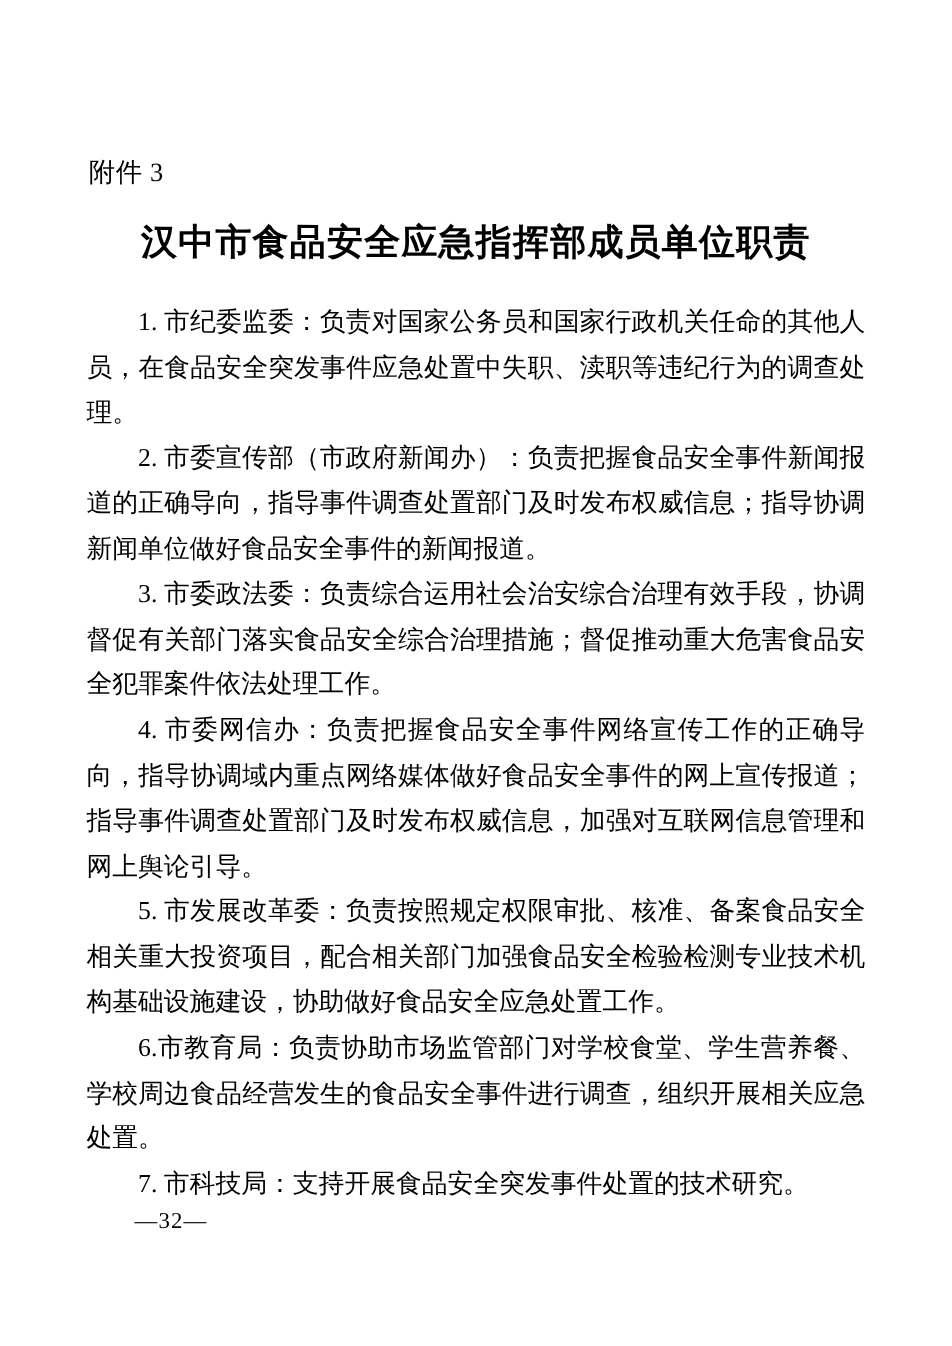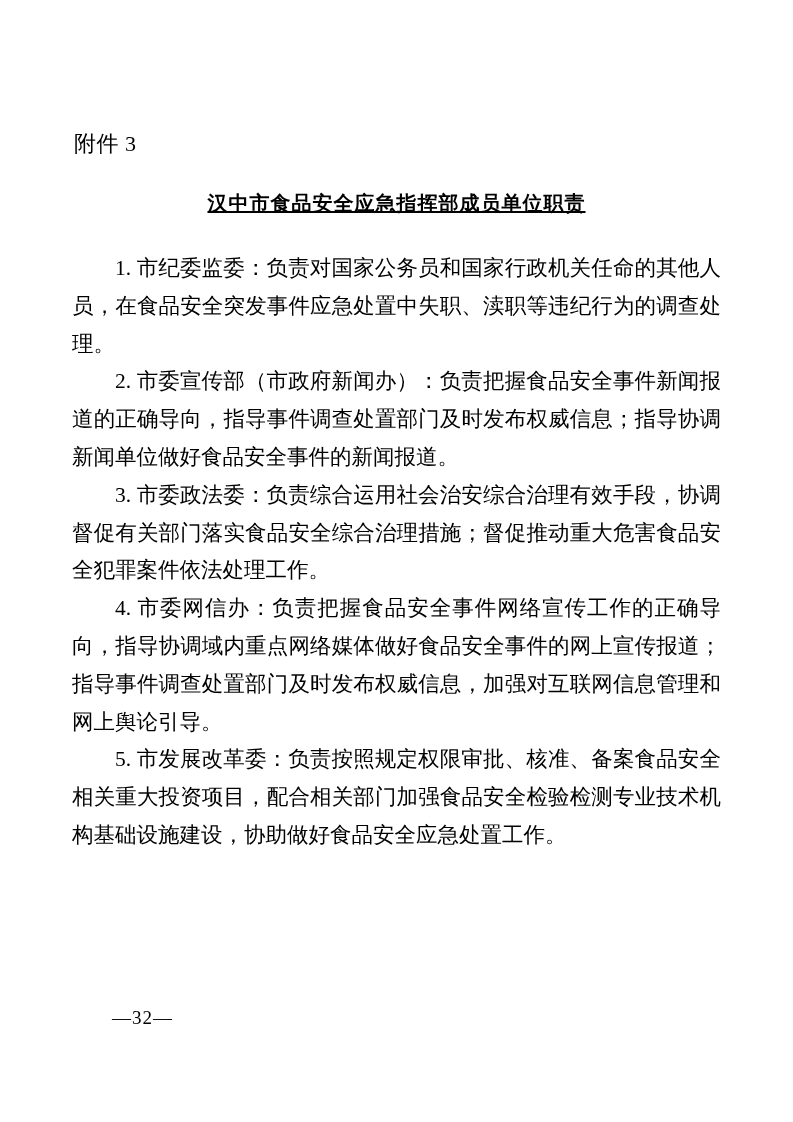--- a/index.html
+++ b/index.html
@@ -24,25 +24,24 @@
     line-height: 26px;
     letter-spacing: 0.5px;
   }
   .doc-title {
     position: absolute;
     top: 183px;
     left: 0;
     width: 100%;
     margin: 0;
     text-align: center;
-    font-size: 20px;
+    font-size: 30px;
     line-height: 40px;
     font-weight: bold;
     letter-spacing: 1px;
-    text-decoration: underline;
   }
   .doc-body {
     position: absolute;
     top: 250px;
     left: 72px;
     width: 649px;
     font-size: 21.5px;
     line-height: 37.8px;
     text-align: justify;
     text-justify: inter-character;
@@ -69,17 +68,19 @@
   <div class="attachment-label">附件 3</div>
 
   <h1 class="doc-title">汉中市食品安全应急指挥部成员单位职责</h1>
 
   <div class="doc-body">
     <p>1. 市纪委监委：负责对国家公务员和国家行政机关任命的其他人员，在食品安全突发事件应急处置中失职、渎职等违纪行为的调查处理。</p>
     <p>2. 市委宣传部（市政府新闻办）：负责把握食品安全事件新闻报道的正确导向，指导事件调查处置部门及时发布权威信息；指导协调新闻单位做好食品安全事件的新闻报道。</p>
     <p>3. 市委政法委：负责综合运用社会治安综合治理有效手段，协调督促有关部门落实食品安全综合治理措施；督促推动重大危害食品安全犯罪案件依法处理工作。</p>
     <p>4. 市委网信办：负责把握食品安全事件网络宣传工作的正确导向，指导协调域内重点网络媒体做好食品安全事件的网上宣传报道；指导事件调查处置部门及时发布权威信息，加强对互联网信息管理和网上舆论引导。</p>
     <p>5. 市发展改革委：负责按照规定权限审批、核准、备案食品安全相关重大投资项目，配合相关部门加强食品安全检验检测专业技术机构基础设施建设，协助做好食品安全应急处置工作。</p>
+    <p>6.市教育局：负责协助市场监管部门对学校食堂、学生营养餐、学校周边食品经营发生的食品安全事件进行调查，组织开展相关应急处置。</p>
+    <p>7. 市科技局：支持开展食品安全突发事件处置的技术研究。</p>
   </div>
 
   <div class="page-number">—32—</div>
 
 </div>
 
 </body></html>

